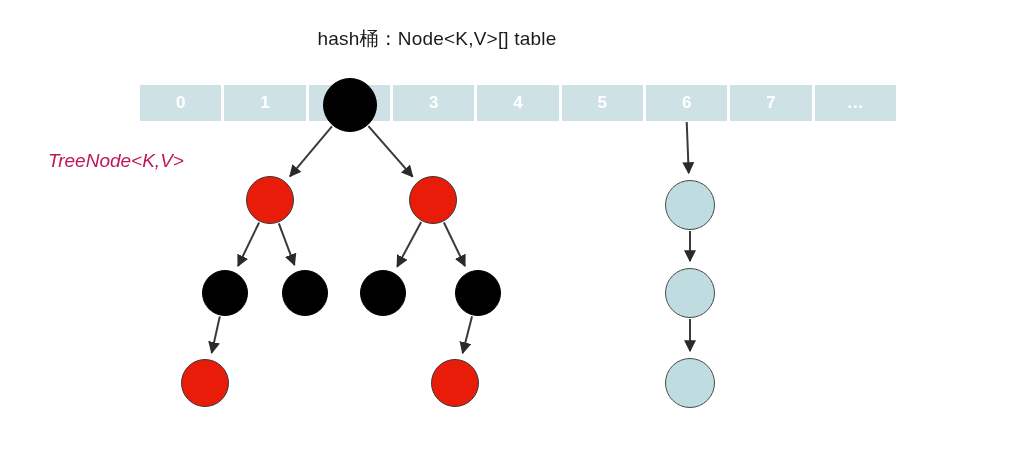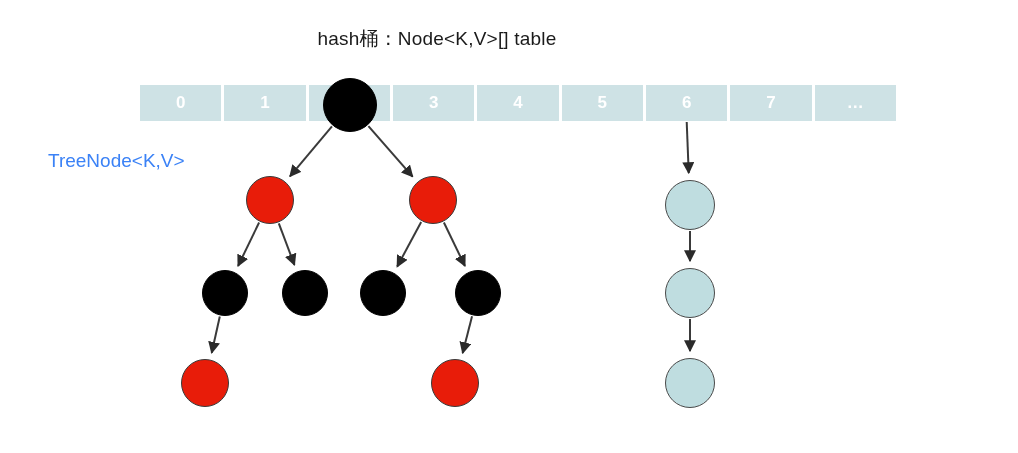--- a/index.html
+++ b/index.html
@@ -45,22 +45,23 @@
     font-size: 17px;
     font-weight: bold;
     display: flex;
     align-items: center;
     justify-content: center;
     user-select: none;
   }
   .label {
     position: absolute;
     font-size: 19px;
-    color: #3b82f6;
+    color: #be185d;
     white-space: nowrap;
+    font-style: italic;
   }
   #label-treenode { left: 48px; top: 150px; }
   #label-node { left: 740px; top: 303px; }
 
   svg#edges {
     position: absolute;
     left: 0;
     top: 0;
     width: 1018px;
     height: 453px;

